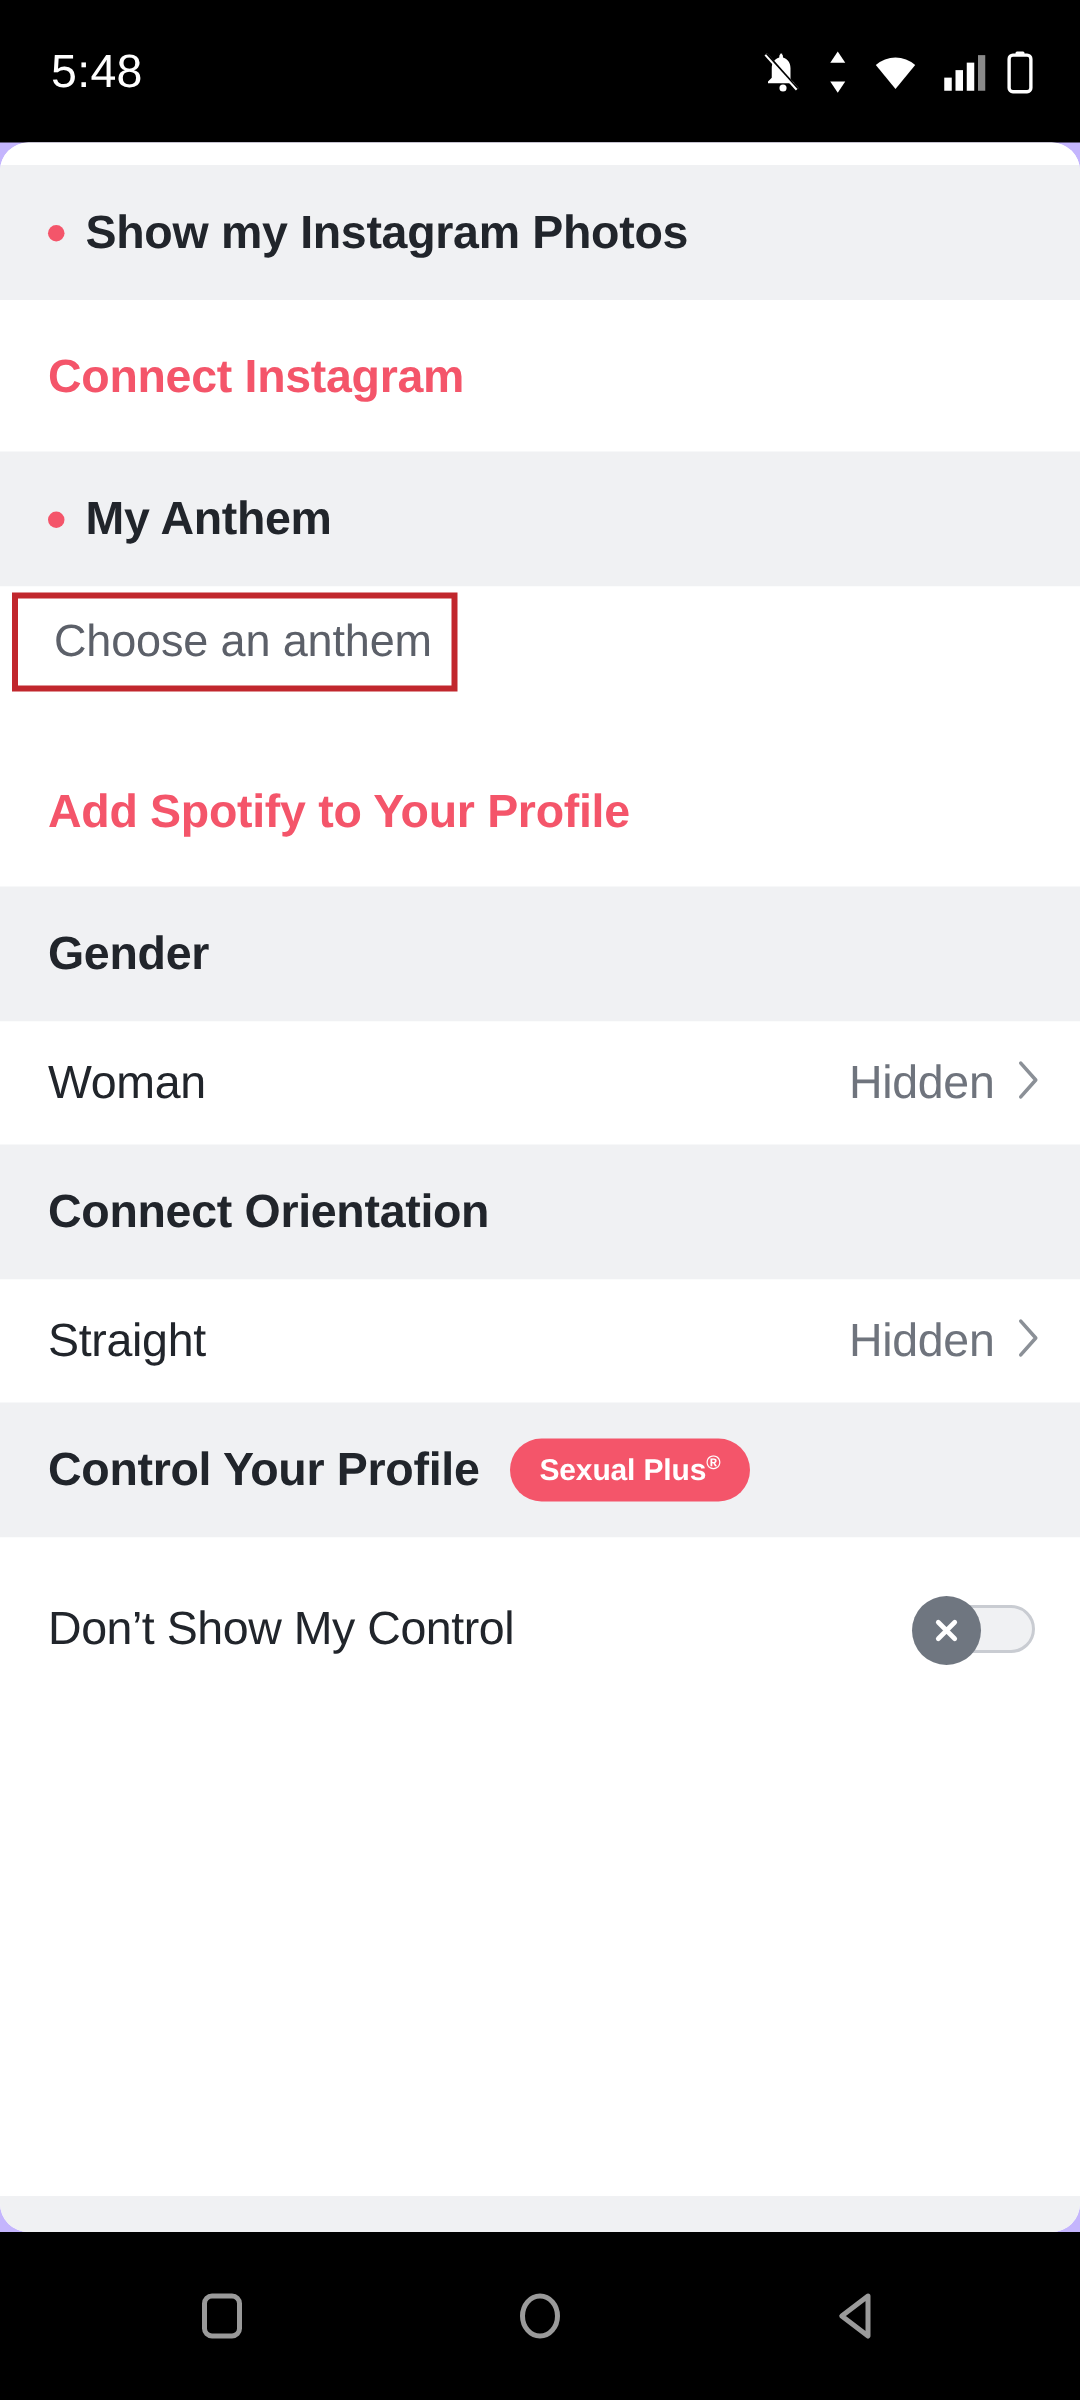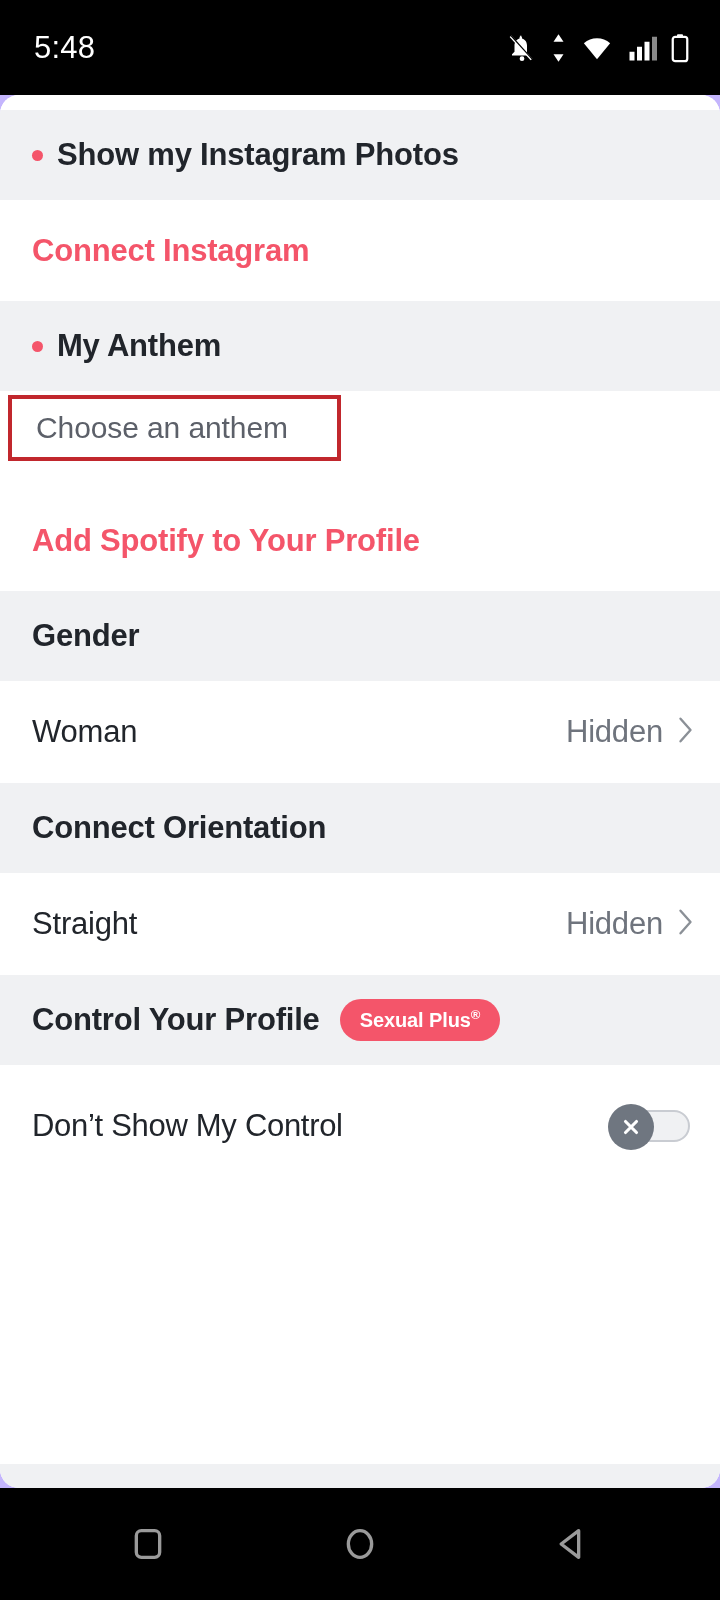--- a/index.html
+++ b/index.html
@@ -114,38 +114,38 @@
     height: 99px;
     position: relative;
     display: flex;
     align-items: center;
     flex: 0 0 auto;
   }
   .anthem-box {
     position: absolute;
     left: 8px;
     top: 4px;
-    width: 333px;
+    width: 297px;
     height: 66px;
     border: 4px solid #c1272d;
     background: transparent;
     display: flex;
     align-items: center;
     padding-left: 24px;
   }
   .anthem-placeholder {
     font-size: 30px;
     color: #5c6069;
     font-weight: 400;
     letter-spacing: -0.1px;
   }
 
   .value-row {
     background: #ffffff;
-    height: 102px;
+    height: 82px;
     display: flex;
     align-items: center;
     justify-content: space-between;
     padding: 0 26px 0 32px;
     flex: 0 0 auto;
   }
   .value-row .label {
     font-size: 31px;
     color: #21252b;
     font-weight: 400;

